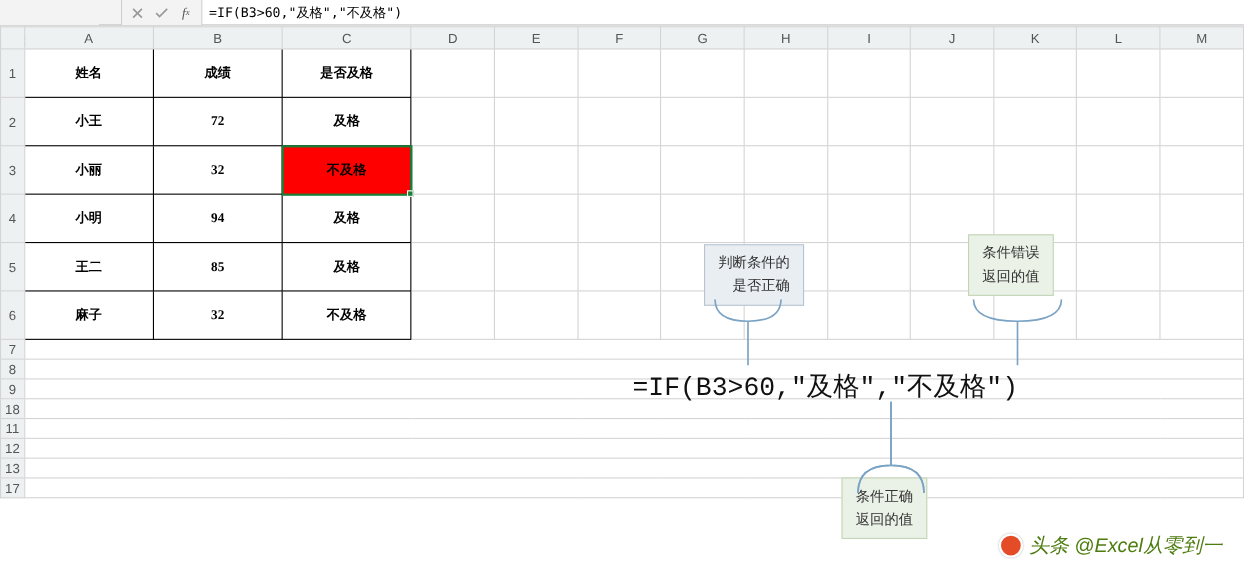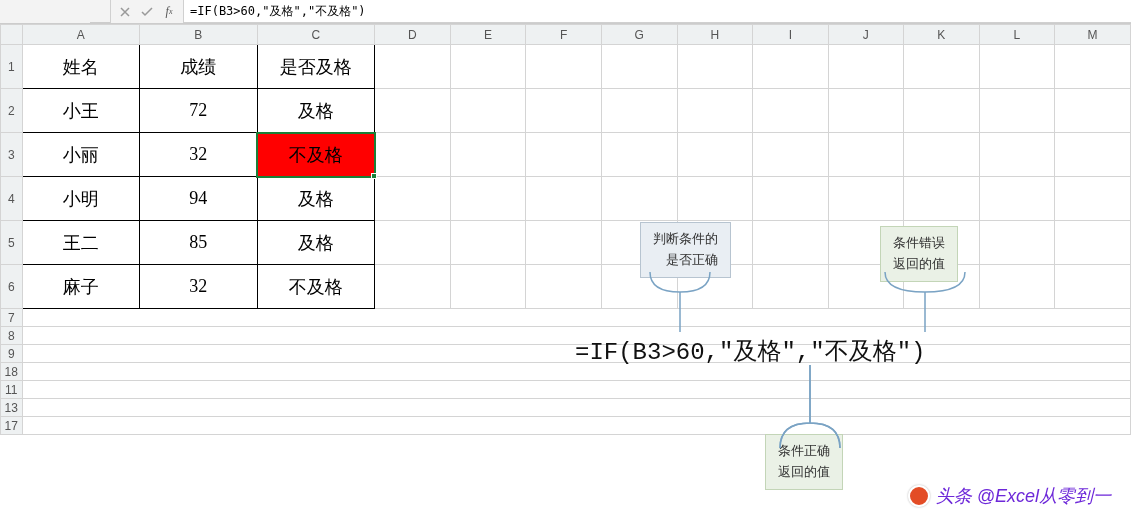--- a/index.html
+++ b/index.html
@@ -82,22 +82,22 @@
   .corner { width: 22px; background:#eef1f2;}
   .colh { width: 80px; }
   .colh.data { width: 124px; }
   .rowh { width: 22px; background:#eef1f2; color:#555;}
   tr.tall td, tr.tall th.rowh { height: 44px; }
   tr.short td, tr.short th.rowh { height: 18px; }
   
   .bcell {
     border: 1.5px solid #000 !important;
     font-family: SimSun, serif;
-    font-size: 18px;
-    font-weight: normal;
+    font-size: 12px;
+    font-weight: bold;
   }
   
   .active {
     outline: 2px solid #1a7f37;
     outline-offset: -1px;
     position: relative;
     z-index: 2;
   }
   .activehandle {
     position:absolute; right:-3px; bottom:-3px;
@@ -131,21 +131,21 @@
     color:#111;
     white-space:nowrap;
   }
   
   .brace { position:absolute; }
   
   .watermark {
     position:absolute;
     right: 20px; bottom: 12px;
     font-size: 18px;
-    color:#6d28d9;
+    color:#4d7c0f;
     font-style: italic;
     display:flex; align-items:center; gap:6px;
   }
   .watermark .logo {
     width:22px; height:22px; border-radius:50%;
     background:#e34c26; display:inline-block;
     border:2px solid #fff; box-shadow:0 0 2px rgba(0,0,0,.3);
   }
 </style>
 </head>
@@ -313,20 +313,24 @@
         </tr>
   <tr class="short">
           <th class="rowh">18</th>
           <td colspan="13"></td>
         </tr>
   <tr class="short">
           <th class="rowh">11</th>
           <td colspan="13"></td>
         </tr>
   <tr class="short">
+          <th class="rowh">12</th>
+          <td colspan="13"></td>
+        </tr>
+  <tr class="short">
           <th class="rowh">13</th>
           <td colspan="13"></td>
         </tr>
   <tr class="short">
           <th class="rowh">17</th>
           <td colspan="13"></td>
         </tr>
 </tbody>
     </table>
 </div>
@@ -337,21 +341,21 @@
 
   <div class="anno blue" style="left:640px; top:222px;">
     <span>判断条件的</span><br>
     <span>是否正确</span>
   </div>
 
   <svg class="brace" style="left:640px; top:272px;" width="80" height="62">
     <path d="M10 0 Q10 20 40 20 Q70 20 70 0 M40 20 L40 60" stroke="#7aa3c4" stroke-width="1.5" fill="none"></path>
   </svg>
 
-  <div class="anno green" style="left:880px; top:226px;">
+  <div class="anno green" style="left:880px; top:213px;">
     <span>条件错误</span><br>
     <span>返回的值</span>
   </div>
   <svg class="brace" style="left:875px; top:272px;" width="100" height="62">
     <path d="M10 0 Q10 20 50 20 Q90 20 90 0 M50 20 L50 60" stroke="#7aa3c4" stroke-width="1.5" fill="none"></path>
   </svg>
 
   <div class="anno green" style="left:765px; top:434px;">
     <span>条件正确</span><br>
     <span>返回的值</span>

